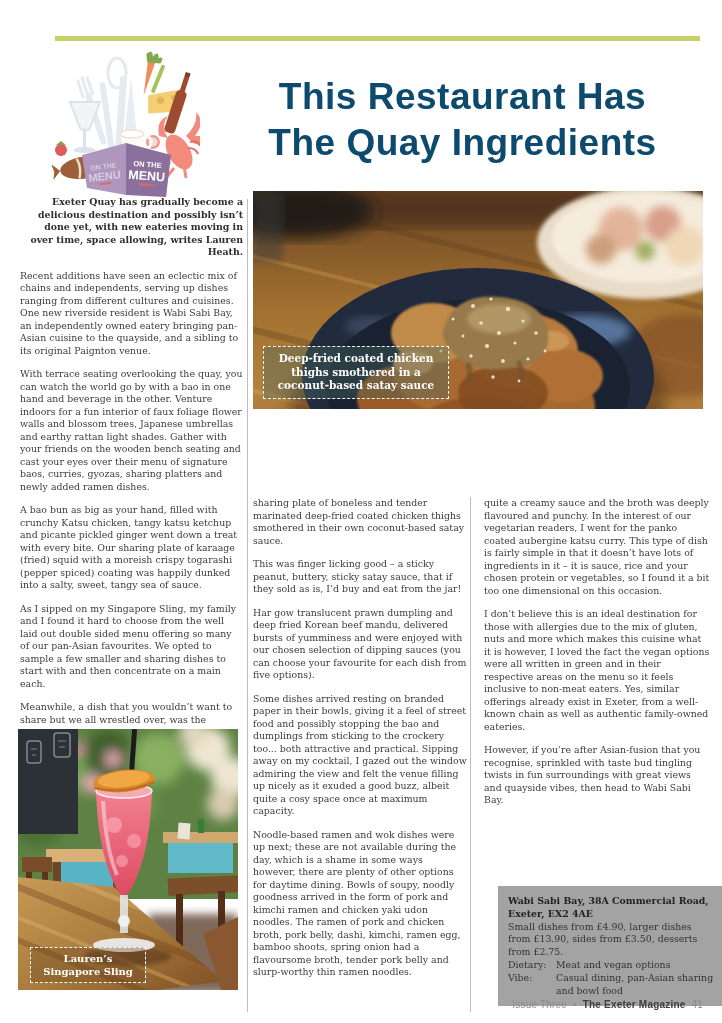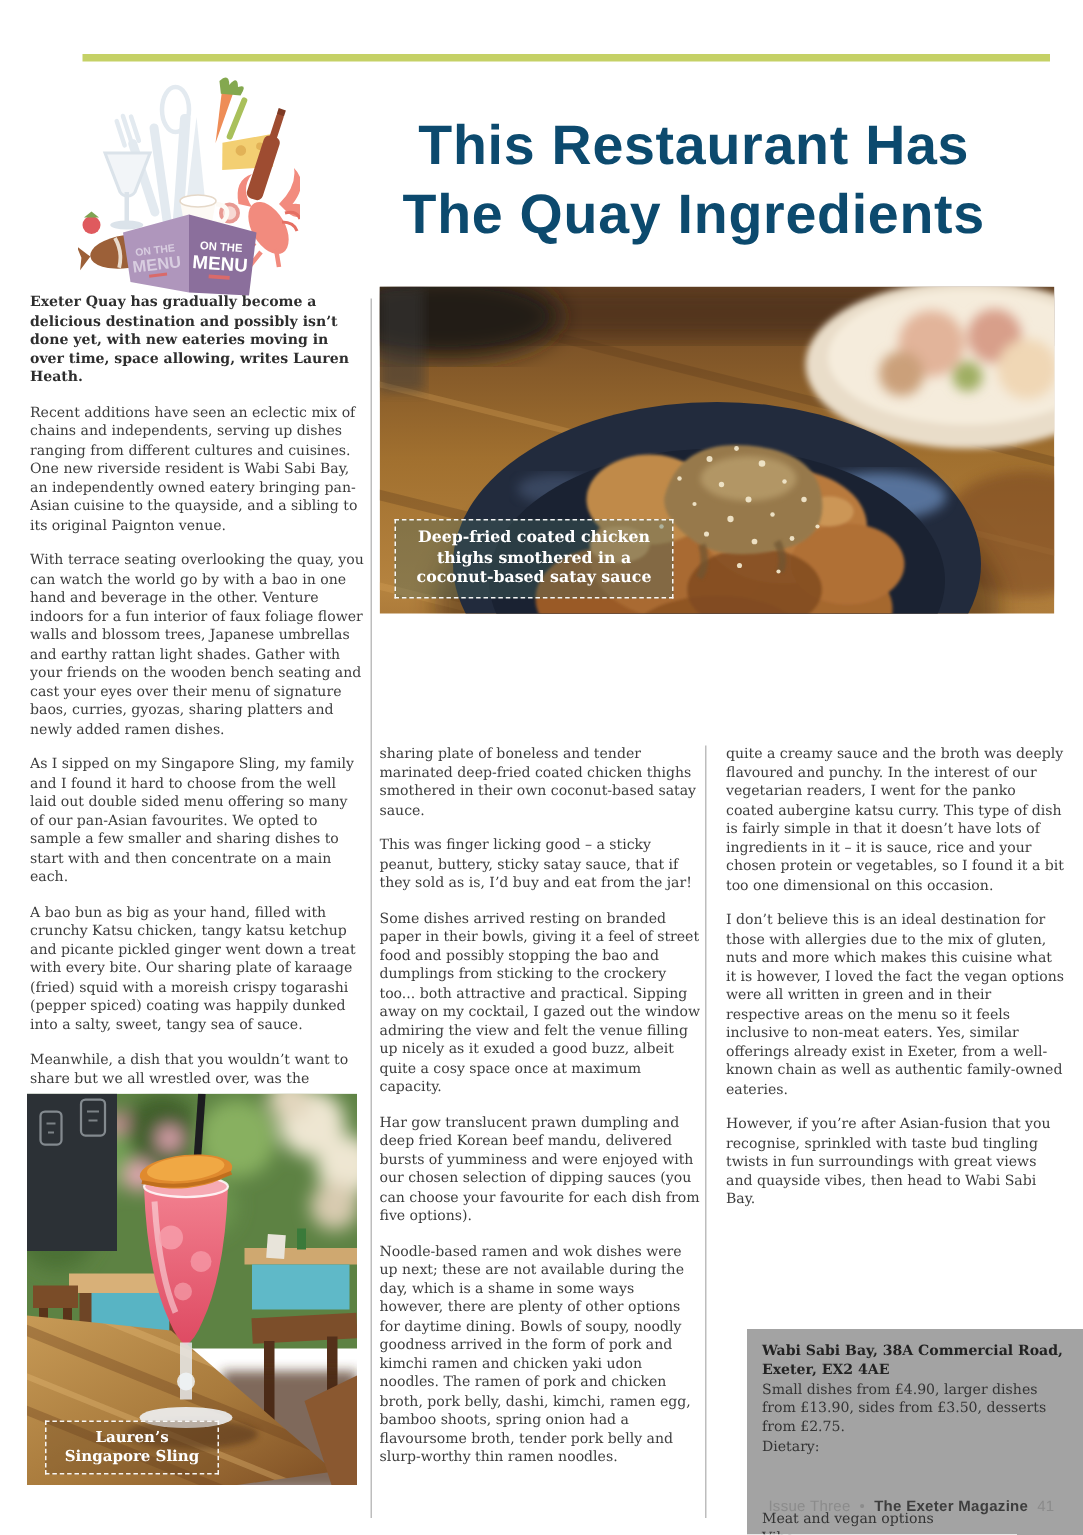--- a/index.html
+++ b/index.html
@@ -7,42 +7,42 @@
         font-family:"DejaVu Serif",serif;}
   .green-bar{position:absolute;left:55px;top:36px;width:645px;height:5px;background:#c5d166;}
   .illustration{position:absolute;left:52px;top:46px;width:148px;height:152px;}
   .title{position:absolute;left:210px;top:74px;width:505px;margin:0;text-align:center;
          font-family:"Liberation Sans",sans-serif;font-weight:700;font-size:37px;
          line-height:46px;color:#0c4a6e;letter-spacing:.5px;}
   .title span{display:block;}
   .col{position:absolute;font-size:9.4px;line-height:12.5px;color:#3c3c3c;overflow:hidden;
        text-align:left;}
   .col p{margin:0 0 11px 0;}
-  .col p.intro{font-weight:bold;color:#2e2e2e;}
+  .col p.intro{font-weight:bold;color:#2e2e2e;text-align:right;}
   #col1{left:20px;top:196px;width:223px;height:530px;}
   #col2{left:253px;top:497px;width:214px;height:492px;}
   #col3{left:484px;top:497px;width:226px;height:387px;}
   .divider{position:absolute;width:1px;background:#bdbdbd;}
   #div1{left:247px;top:199px;height:813px;}
   #div2{left:470px;top:497px;height:515px;}
   .photo{position:absolute;overflow:hidden;}
   #photo-chicken{left:253px;top:191px;width:450px;height:218px;}
   #photo-cocktail{left:18px;top:729px;width:220px;height:261px;}
   .photo svg{display:block;}
   .photo-caption{position:absolute;border:1px dashed rgba(255,255,255,.95);
       color:#ffffff;font-weight:bold;text-align:center;font-family:"DejaVu Serif",serif;}
   #caption-chicken{left:10px;bottom:10px;width:172px;padding:5px 6px;font-size:10.5px;
       line-height:1.3;background:rgba(70,104,97,.38);}
   #caption-cocktail{left:12px;bottom:7px;width:104px;padding:4px 5px;font-size:10px;
       line-height:1.3;background:rgba(96,62,30,.30);}
   .info-box{position:absolute;left:498px;top:886px;width:207px;padding:9px 10px;
       background:#a3a3a3;font-size:9.4px;line-height:12.8px;color:#333333;}
   .info-box p{margin:0;}
   .info-box .info-bold{font-weight:bold;color:#222222;}
-  .info-row{display:flex;flex-direction:column;}
+  .info-row{display:flex;}
   .info-label{display:inline-block;width:48px;flex:0 0 48px;}
   .info-value{flex:1;}
   .footer{position:absolute;right:19px;top:999px;font-family:"Liberation Sans",sans-serif;
       font-size:10px;color:#8b8b8b;letter-spacing:.2px;white-space:nowrap;}
   .footer span{margin-left:3px;}
   .footer .mag{font-weight:bold;color:#3d3d3d;}
 </style>
 </head>
 <body>
 
@@ -146,22 +146,22 @@
     <span>The Quay Ingredients</span>
   </h1>
 
   <div class="divider" id="div1"></div>
   <div class="divider" id="div2"></div>
 
   <div class="col" id="col1">
     <p class="intro">Exeter Quay has gradually become a delicious destination and possibly isn’t done yet, with new eateries moving in over time, space allowing, writes Lauren Heath.</p>
     <p>Recent additions have seen an eclectic mix of chains and independents, serving up dishes ranging from different cultures and cuisines. One new riverside resident is Wabi Sabi Bay, an independently owned eatery bringing pan-Asian cuisine to the quayside, and a sibling to its original Paignton venue.</p>
     <p>With terrace seating overlooking the quay, you can watch the world go by with a bao in one hand and beverage in the other. Venture indoors for a fun interior of faux foliage flower walls and blossom trees, Japanese umbrellas and earthy rattan light shades. Gather with your friends on the wooden bench seating and cast your eyes over their menu of signature baos, curries, gyozas, sharing platters and newly added ramen dishes.</p>
+    <p>A bao bun as big as your hand, filled with crunchy Katsu chicken, tangy katsu ketchup and picante pickled ginger went down a treat with every bite. Our sharing plate of karaage (fried) squid with a moreish crispy togarashi (pepper spiced) coating was happily dunked into a salty, sweet, tangy sea of sauce.</p>
     <p>As I sipped on my Singapore Sling, my family and I found it hard to choose from the well laid out double sided menu offering so many of our pan-Asian favourites. We opted to sample a few smaller and sharing dishes to start with and then concentrate on a main each.</p>
-    <p>A bao bun as big as your hand, filled with crunchy Katsu chicken, tangy katsu ketchup and picante pickled ginger went down a treat with every bite. Our sharing plate of karaage (fried) squid with a moreish crispy togarashi (pepper spiced) coating was happily dunked into a salty, sweet, tangy sea of sauce.</p>
     <p>Meanwhile, a dish that you wouldn’t want to share but we all wrestled over, was the</p>
   </div>
 
   <div class="photo" id="photo-chicken">
     <svg width="450" height="287" viewBox="0 0 450 287">
       <defs>
         <linearGradient id="kwood" x1="0" y1="0" x2="0" y2="1">
           <stop offset="0" stop-color="#6b4524"></stop>
             <stop offset="0.4" stop-color="#a1702f"></stop>
           <stop offset="0.7" stop-color="#b5833f"></stop>
@@ -247,22 +247,22 @@
           <circle cx="240" cy="186" r="1.7"></circle>
           <circle cx="266" cy="190" r="1.4"></circle>
       </g>
     </svg>
     <div class="photo-caption" id="caption-chicken">Deep-fried coated chicken thighs smothered in a coconut-based satay sauce</div>
   </div>
 
   <div class="col" id="col2">
     <p>sharing plate of boneless and tender marinated deep-fried coated chicken thighs smothered in their own coconut-based satay sauce.</p>
     <p>This was finger licking good – a sticky peanut, buttery, sticky satay sauce, that if they sold as is, I’d buy and eat from the jar!</p>
+    <p>Har gow translucent prawn dumpling and deep fried Korean beef mandu, delivered bursts of yumminess and were enjoyed with our chosen selection of dipping sauces (you can choose your favourite for each dish from five options).</p>
     <p>Some dishes arrived resting on branded paper in their bowls, giving it a feel of street food and possibly stopping the bao and dumplings from sticking to the crockery too... both attractive and practical. Sipping away on my cocktail, I gazed out the window admiring the view and felt the venue filling up nicely as it exuded a good buzz, albeit quite a cosy space once at maximum capacity.</p>
-    <p>Har gow translucent prawn dumpling and deep fried Korean beef mandu, delivered bursts of yumminess and were enjoyed with our chosen selection of dipping sauces (you can choose your favourite for each dish from five options).</p>
     <p>Noodle-based ramen and wok dishes were up next; these are not available during the day, which is a shame in some ways however, there are plenty of other options for daytime dining. Bowls of soupy, noodly goodness arrived in the form of pork and kimchi ramen and chicken yaki udon noodles. The ramen of pork and chicken broth, pork belly, dashi, kimchi, ramen egg, bamboo shoots, spring onion had a flavoursome broth, tender pork belly and slurp-worthy thin ramen noodles.</p>
 
   </div>
 
   <div class="col" id="col3">
     <p>quite a creamy sauce and the broth was deeply flavoured and punchy. In the interest of our vegetarian readers, I went for the panko coated aubergine katsu curry. This type of dish is fairly simple in that it doesn’t have lots of ingredients in it – it is sauce, rice and your chosen protein or vegetables, so I found it a bit too one dimensional on this occasion.</p>
     <p>I don’t believe this is an ideal destination for those with allergies due to the mix of gluten, nuts and more which makes this cuisine what it is however, I loved the fact the vegan options were all written in green and in their respective areas on the menu so it feels inclusive to non-meat eaters. Yes, similar offerings already exist in Exeter, from a well-known chain as well as authentic family-owned eateries.</p>
     <p>However, if you’re after Asian-fusion that you recognise, sprinkled with taste bud tingling twists in fun surroundings with great views and quayside vibes, then head to Wabi Sabi Bay.</p>
   </div>
 

